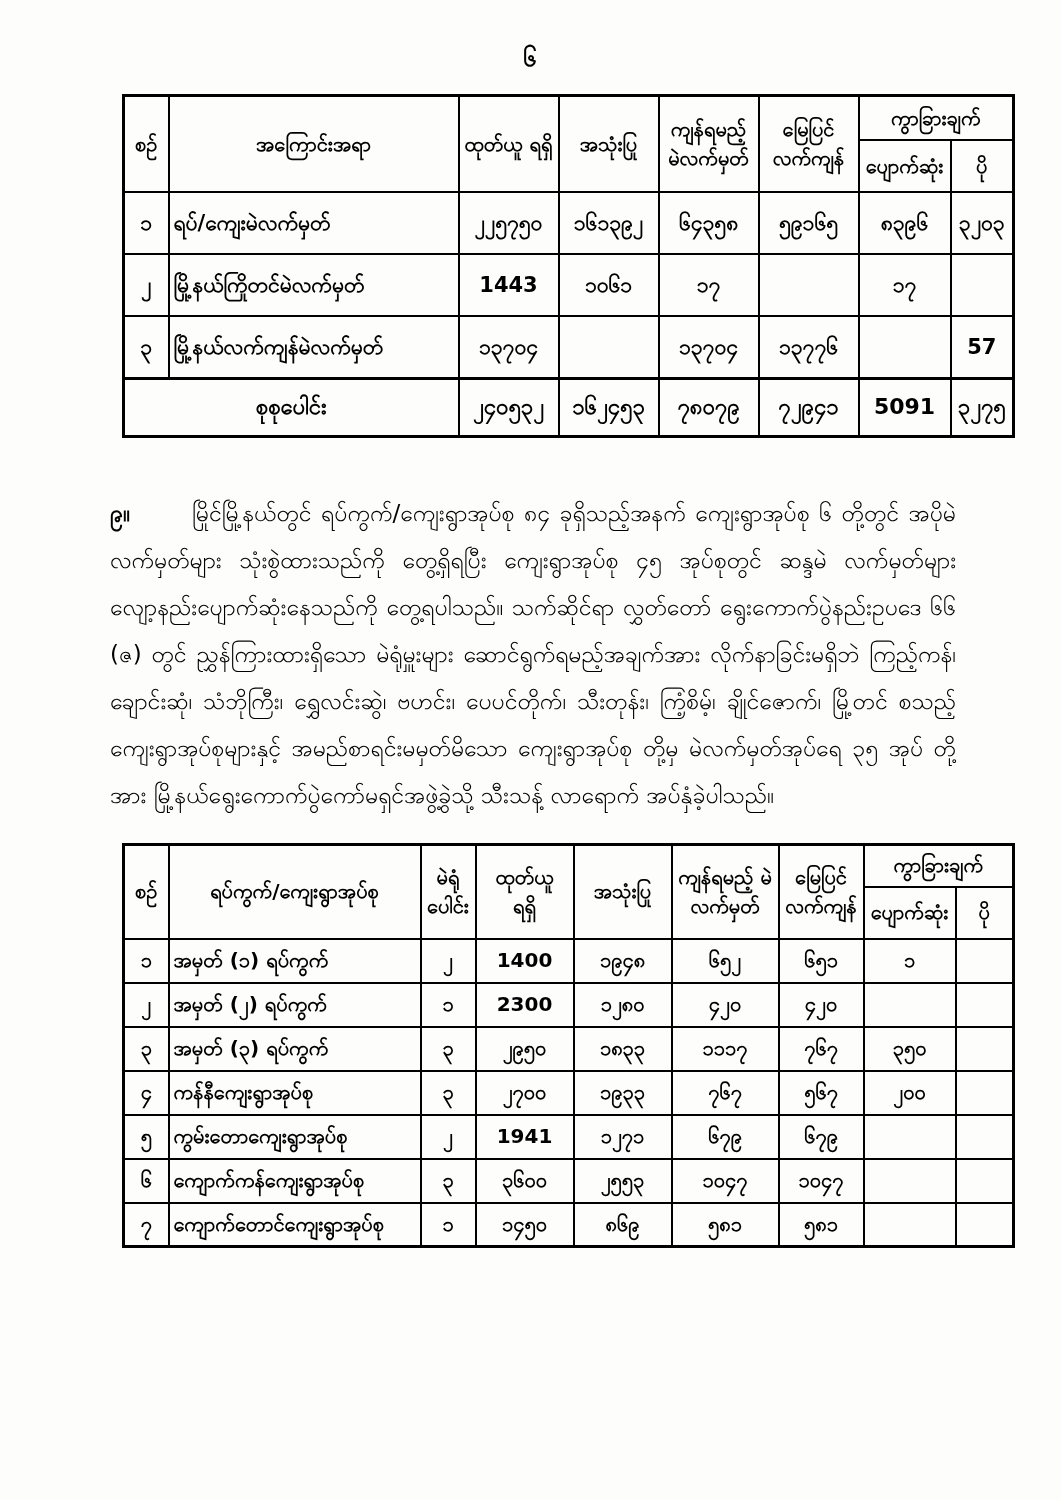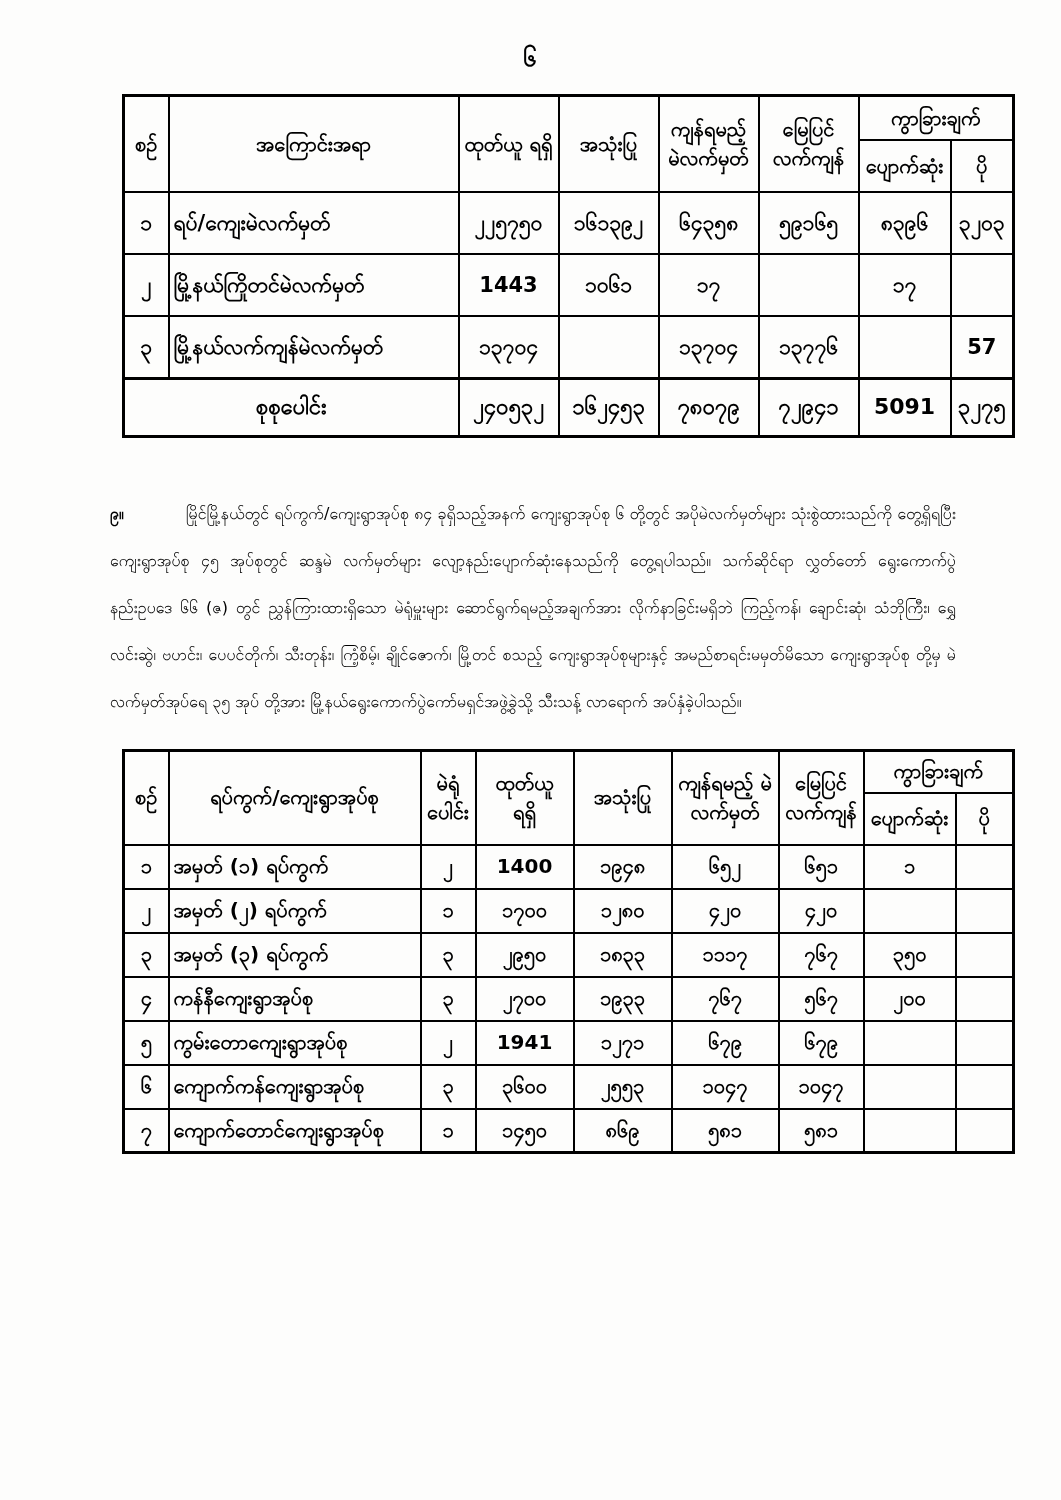--- a/index.html
+++ b/index.html
@@ -47,21 +47,21 @@
   table.tbl1 tfoot td { border-top: 3px solid #000; font-size: 22px; }
   table.tbl2 { margin-top: 24px; }
   table.tbl2 thead tr.h-top th { height: 36px; }
   table.tbl2 thead tr.h-sub th { height: 46px; }
   table.tbl2 tbody tr { height: 44px; }
   table.tbl2 tbody td { font-size: 20px; }
   .para {
     margin: 0;
     margin-left: 110px;
     width: 846px;
-    font-size: 16px;
+    font-size: 23px;
     line-height: 47px;
     text-align: justify;
     text-justify: inter-word;
   }
   .para9 { margin-top: 52px; }
   .para10 { margin-top: 26px; }
   .para-num { font-weight: bold; }
   .para-tab { display: inline-block; width: 62px; }
   .para-tab.narrow { display: inline-block; width: 48px; }
 </style>
@@ -183,21 +183,21 @@
           <td>၁၉၄၈</td>
           <td>၆၅၂</td>
           <td>၆၅၁</td>
           <td>၁</td>
           <td></td>
         </tr>
         <tr>
           <td>၂</td>
           <td class="cell-label">အမှတ် (၂) ရပ်ကွက်</td>
           <td>၁</td>
-          <td>၁၇၀၀</td>
+          <td>2300</td>
           <td>၁၂၈၀</td>
           <td>၄၂၀</td>
           <td>၄၂၀</td>
           <td></td>
           <td></td>
         </tr>
         <tr>
           <td>၃</td>
           <td class="cell-label">အမှတ် (၃) ရပ်ကွက်</td>
           <td>၃</td>

